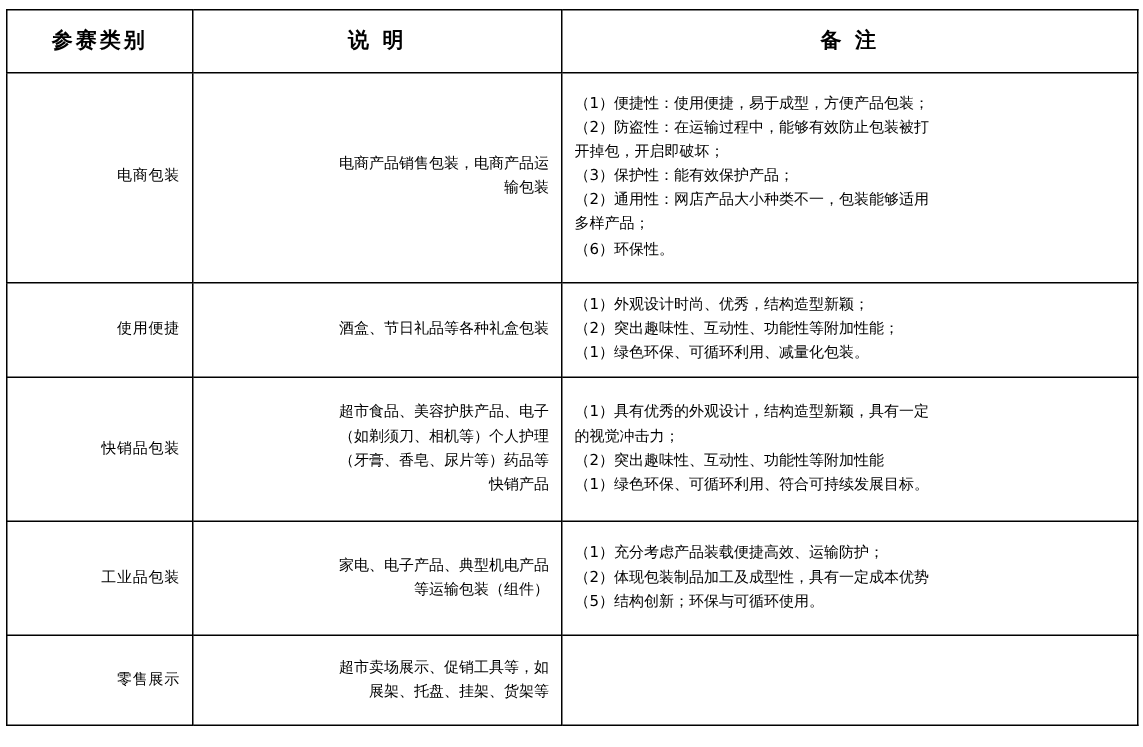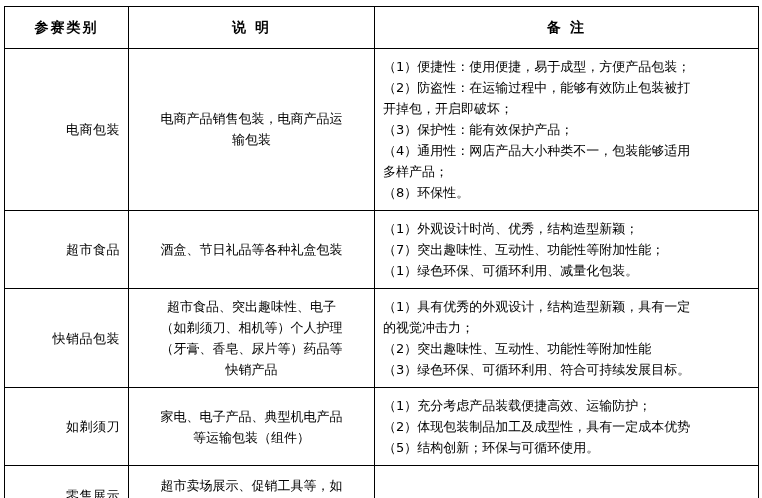--- a/index.html
+++ b/index.html
@@ -23,21 +23,21 @@
   }
   table.spec {
     border-collapse: collapse;
     width: 754px;
     table-layout: fixed;
   }
   table.spec td, table.spec th {
     border: 1px solid #000000;
     vertical-align: middle;
     padding: 7px 8px;
-    font-size: 13px;
+    font-size: 10px;
     line-height: 1.62;
     box-sizing: border-box;
   }
   table.spec thead th {
     text-align: center;
     font-weight: bold;
     font-size: 14px;
     letter-spacing: 2px;
     padding: 9px 10px;
     height: 40px;
@@ -46,21 +46,21 @@
   .col-desc { width: 246px; }
   .col-note { width: 384px; }
 
   td.cat {
     text-align: right;
     padding-left: 12px;
     font-size: 13px;
     letter-spacing: 0.5px;
   }
   td.desc {
-    text-align: center;
+    text-align: right;
     padding-left: 12px;
     padding-right: 10px;
     font-size: 12.5px;
   }
   td.note {
     text-align: left;
     padding-left: 10px;
     padding-right: 8px;
     font-size: 12.5px;
   }
@@ -101,56 +101,56 @@
         <td class="cat">电商包装</td>
         <td class="desc">
           <span class="desc-line">电商产品销售包装，电商产品运</span>
           <span class="desc-line">输包装</span>
         </td>
         <td class="note">
           <span class="note-line">（1）便捷性：使用便捷，易于成型，方便产品包装；</span>
           <span class="note-line">（2）防盗性：在运输过程中，能够有效防止包装被打</span>
           <span class="note-line">开掉包，开启即破坏；</span>
           <span class="note-line">（3）保护性：能有效保护产品；</span>
-          <span class="note-line">（4）通用性：网店产品大小种类不一，包装能够适用</span>
+          <span class="note-line">（2）通用性：网店产品大小种类不一，包装能够适用</span>
           <span class="note-line">多样产品；</span>
-          <span class="note-line">（8）环保性。</span>
+          <span class="note-line">（6）环保性。</span>
         </td>
       </tr>
 
       <tr class="r2">
-        <td class="cat">超市食品</td>
+        <td class="cat">使用便捷</td>
         <td class="desc">
           <span class="desc-line">酒盒、节日礼品等各种礼盒包装</span>
         </td>
         <td class="note">
           <span class="note-line">（1）外观设计时尚、优秀，结构造型新颖；</span>
-          <span class="note-line">（7）突出趣味性、互动性、功能性等附加性能；</span>
+          <span class="note-line">（2）突出趣味性、互动性、功能性等附加性能；</span>
           <span class="note-line">（1）绿色环保、可循环利用、减量化包装。</span>
         </td>
       </tr>
 
       <tr class="r3">
         <td class="cat">快销品包装</td>
         <td class="desc">
-          <span class="desc-line">超市食品、突出趣味性、电子</span>
+          <span class="desc-line">超市食品、美容护肤产品、电子</span>
           <span class="desc-line">（如剃须刀、相机等）个人护理</span>
           <span class="desc-line">（牙膏、香皂、尿片等）药品等</span>
           <span class="desc-line">快销产品</span>
         </td>
         <td class="note">
           <span class="note-line">（1）具有优秀的外观设计，结构造型新颖，具有一定</span>
           <span class="note-line">的视觉冲击力；</span>
           <span class="note-line">（2）突出趣味性、互动性、功能性等附加性能</span>
-          <span class="note-line">（3）绿色环保、可循环利用、符合可持续发展目标。</span>
+          <span class="note-line">（1）绿色环保、可循环利用、符合可持续发展目标。</span>
         </td>
       </tr>
 
       <tr class="r4">
-        <td class="cat">如剃须刀</td>
+        <td class="cat">工业品包装</td>
         <td class="desc">
           <span class="desc-line">家电、电子产品、典型机电产品</span>
           <span class="desc-line">等运输包装（组件）</span>
         </td>
         <td class="note">
           <span class="note-line">（1）充分考虑产品装载便捷高效、运输防护；</span>
           <span class="note-line">（2）体现包装制品加工及成型性，具有一定成本优势</span>
           <span class="note-line">（5）结构创新；环保与可循环使用。</span>
         </td>
       </tr>

